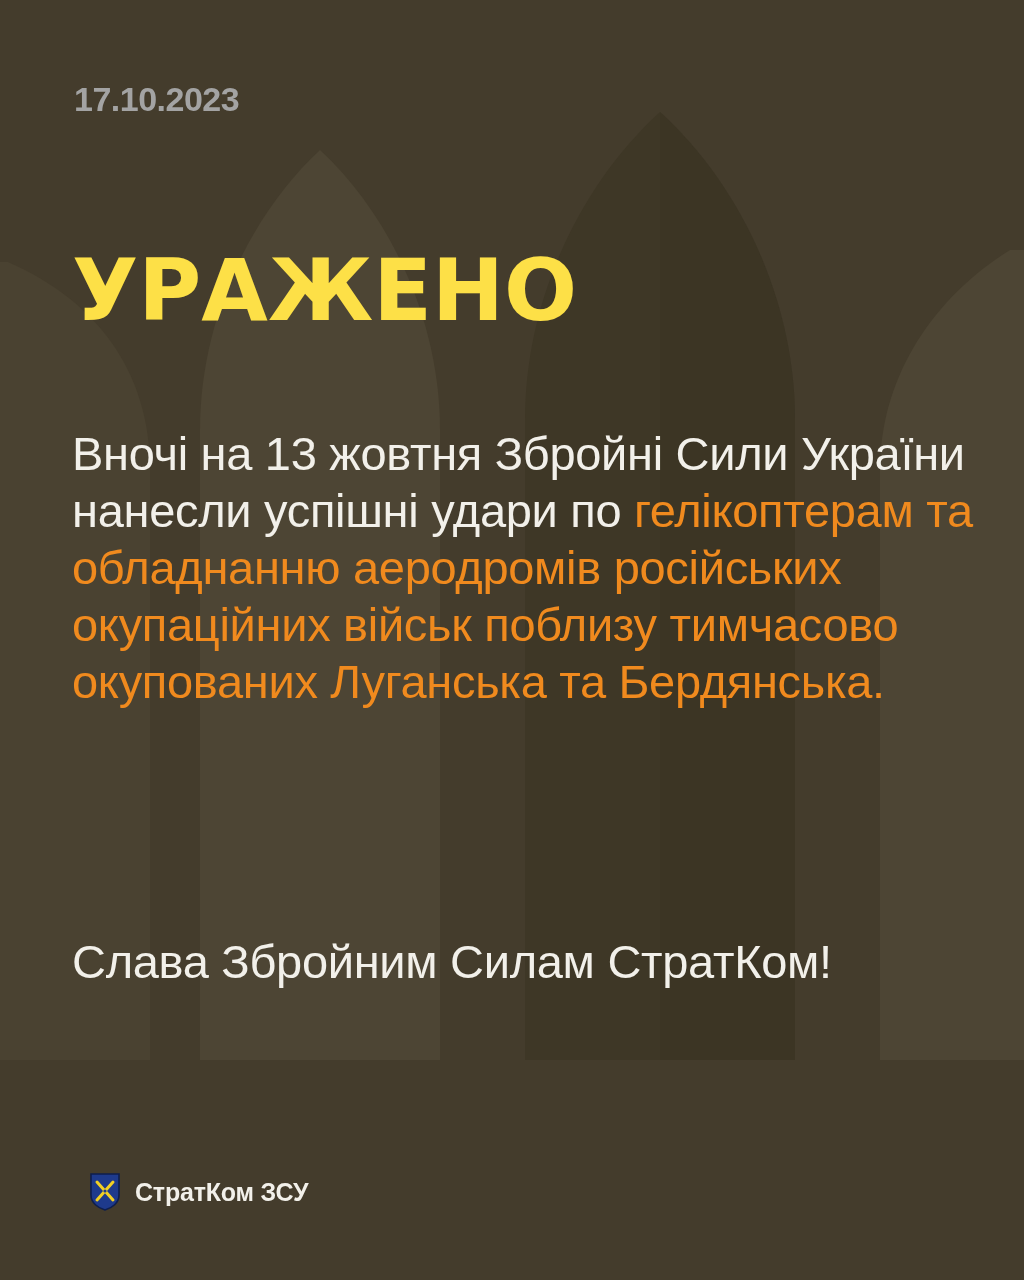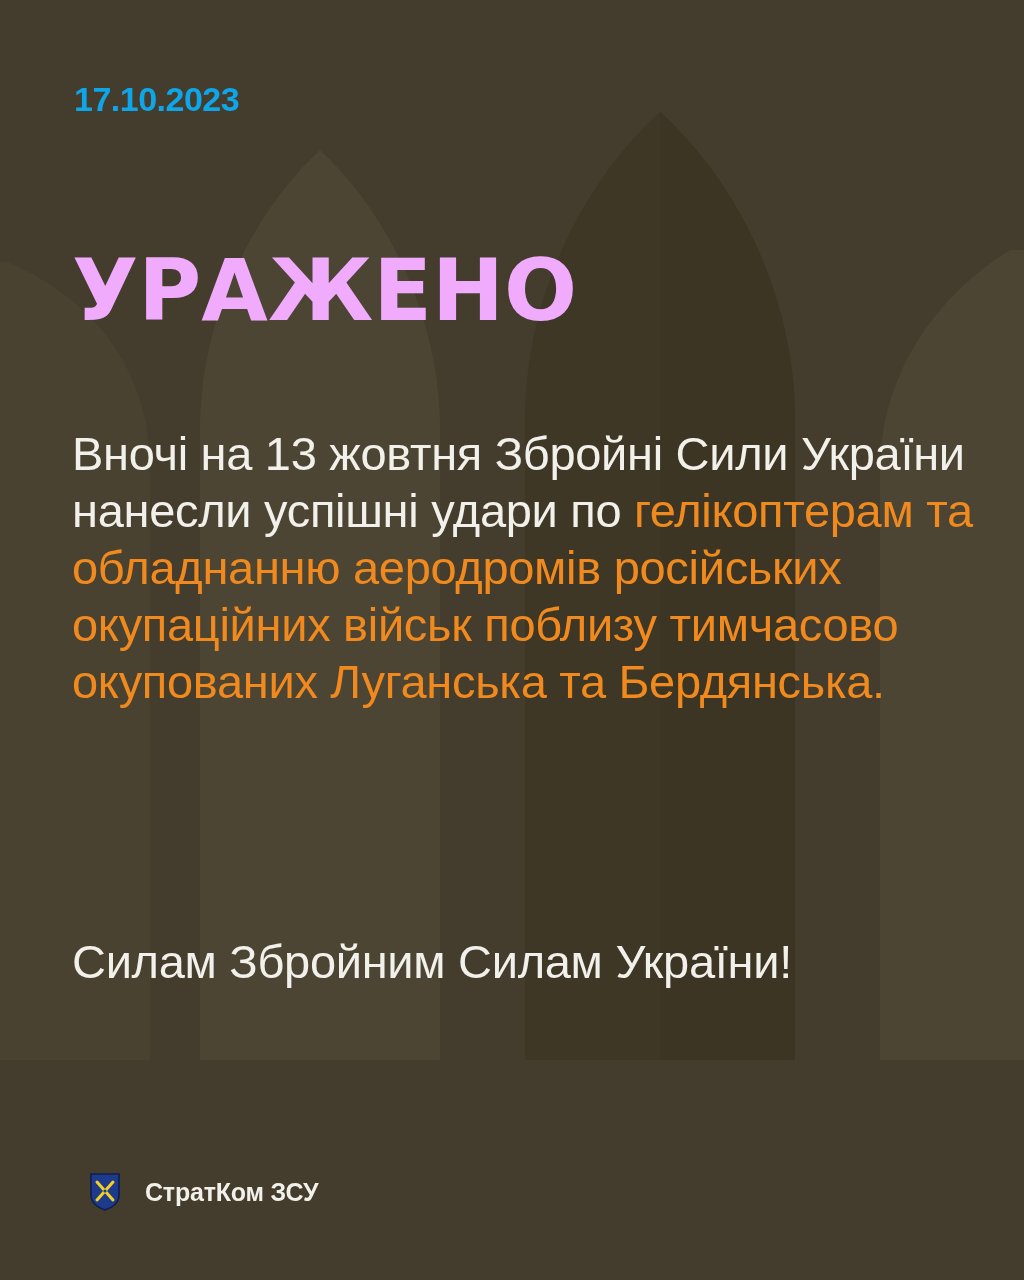--- a/index.html
+++ b/index.html
@@ -39,33 +39,33 @@
     z-index: 2;
   }
 
   .date-stamp {
     position: absolute;
     left: 74px;
     top: 80px;
     font-size: 34px;
     font-weight: 700;
     letter-spacing: -0.5px;
-    color: #0ea5e9;
+    color: #a3a3a3;
     font-family: "Liberation Sans", sans-serif;
   }
 
   .headline {
     position: absolute;
     left: 72px;
     top: 192px;
     font-size: 86px;
     line-height: 0.95;
     font-weight: 700;
     letter-spacing: 0px;
-    color: #f0abfc;
+    color: #fde047;
     font-family: "DejaVu Sans", sans-serif;
   }
 
   .body-block {
     position: absolute;
     left: 72px;
     top: 378px;
     width: 920px;
     font-size: 47px;
     line-height: 57px;
@@ -92,21 +92,21 @@
     letter-spacing: -0.3px;
   }
 
   
   .footer-logo {
     position: absolute;
     left: 90px;
     top: 1173px;
     display: flex;
     align-items: center;
-    gap: 25px;
+    gap: 15px;
   }
   .emblem {
     width: 30px;
     height: 38px;
     display: block;
   }
   .footer-text {
     font-size: 25px;
     font-weight: 700;
     color: #F2F0EA;
@@ -134,21 +134,21 @@
   </svg>
 
   <div id="content">
 
     <div class="date-stamp">17.10.2023</div>
 
     <h1 class="headline">УРАЖЕНО</h1>
 
     <p class="body-block"><span>Вночі на 13 жовтня Збройні Сили України нанесли успішні  удари по </span><span class="hl">гелікоптерам та обладнанню аеродромів російських окупаційних військ поблизу тимчасово окупованих Луганська та Бердянська.</span></p>
 
-    <p class="slogan">Силам Збройним Силам України!</p>
+    <p class="slogan">Слава Збройним Силам СтратКом!</p>
 
     <div class="footer-logo">
       <svg class="emblem" viewBox="0 0 30 38" aria-hidden="true">
         <path d="M 1 1 L 29 1 L 29 22 C 29 30 22 35 15 37 C 8 35 1 30 1 22 Z" fill="#1E3A8C" stroke="#0E1E4D" stroke-width="1.6"></path>
         <line x1="7" y1="9" x2="23" y2="27" stroke="#F2D024" stroke-width="3" stroke-linecap="round"></line>
         <line x1="23" y1="9" x2="7" y2="27" stroke="#F2D024" stroke-width="3" stroke-linecap="round"></line>
         <circle cx="15" cy="18" r="1.6" fill="#1E3A8C"></circle>
       </svg>
       <span class="footer-text">СтратКом ЗСУ</span>
     </div>

